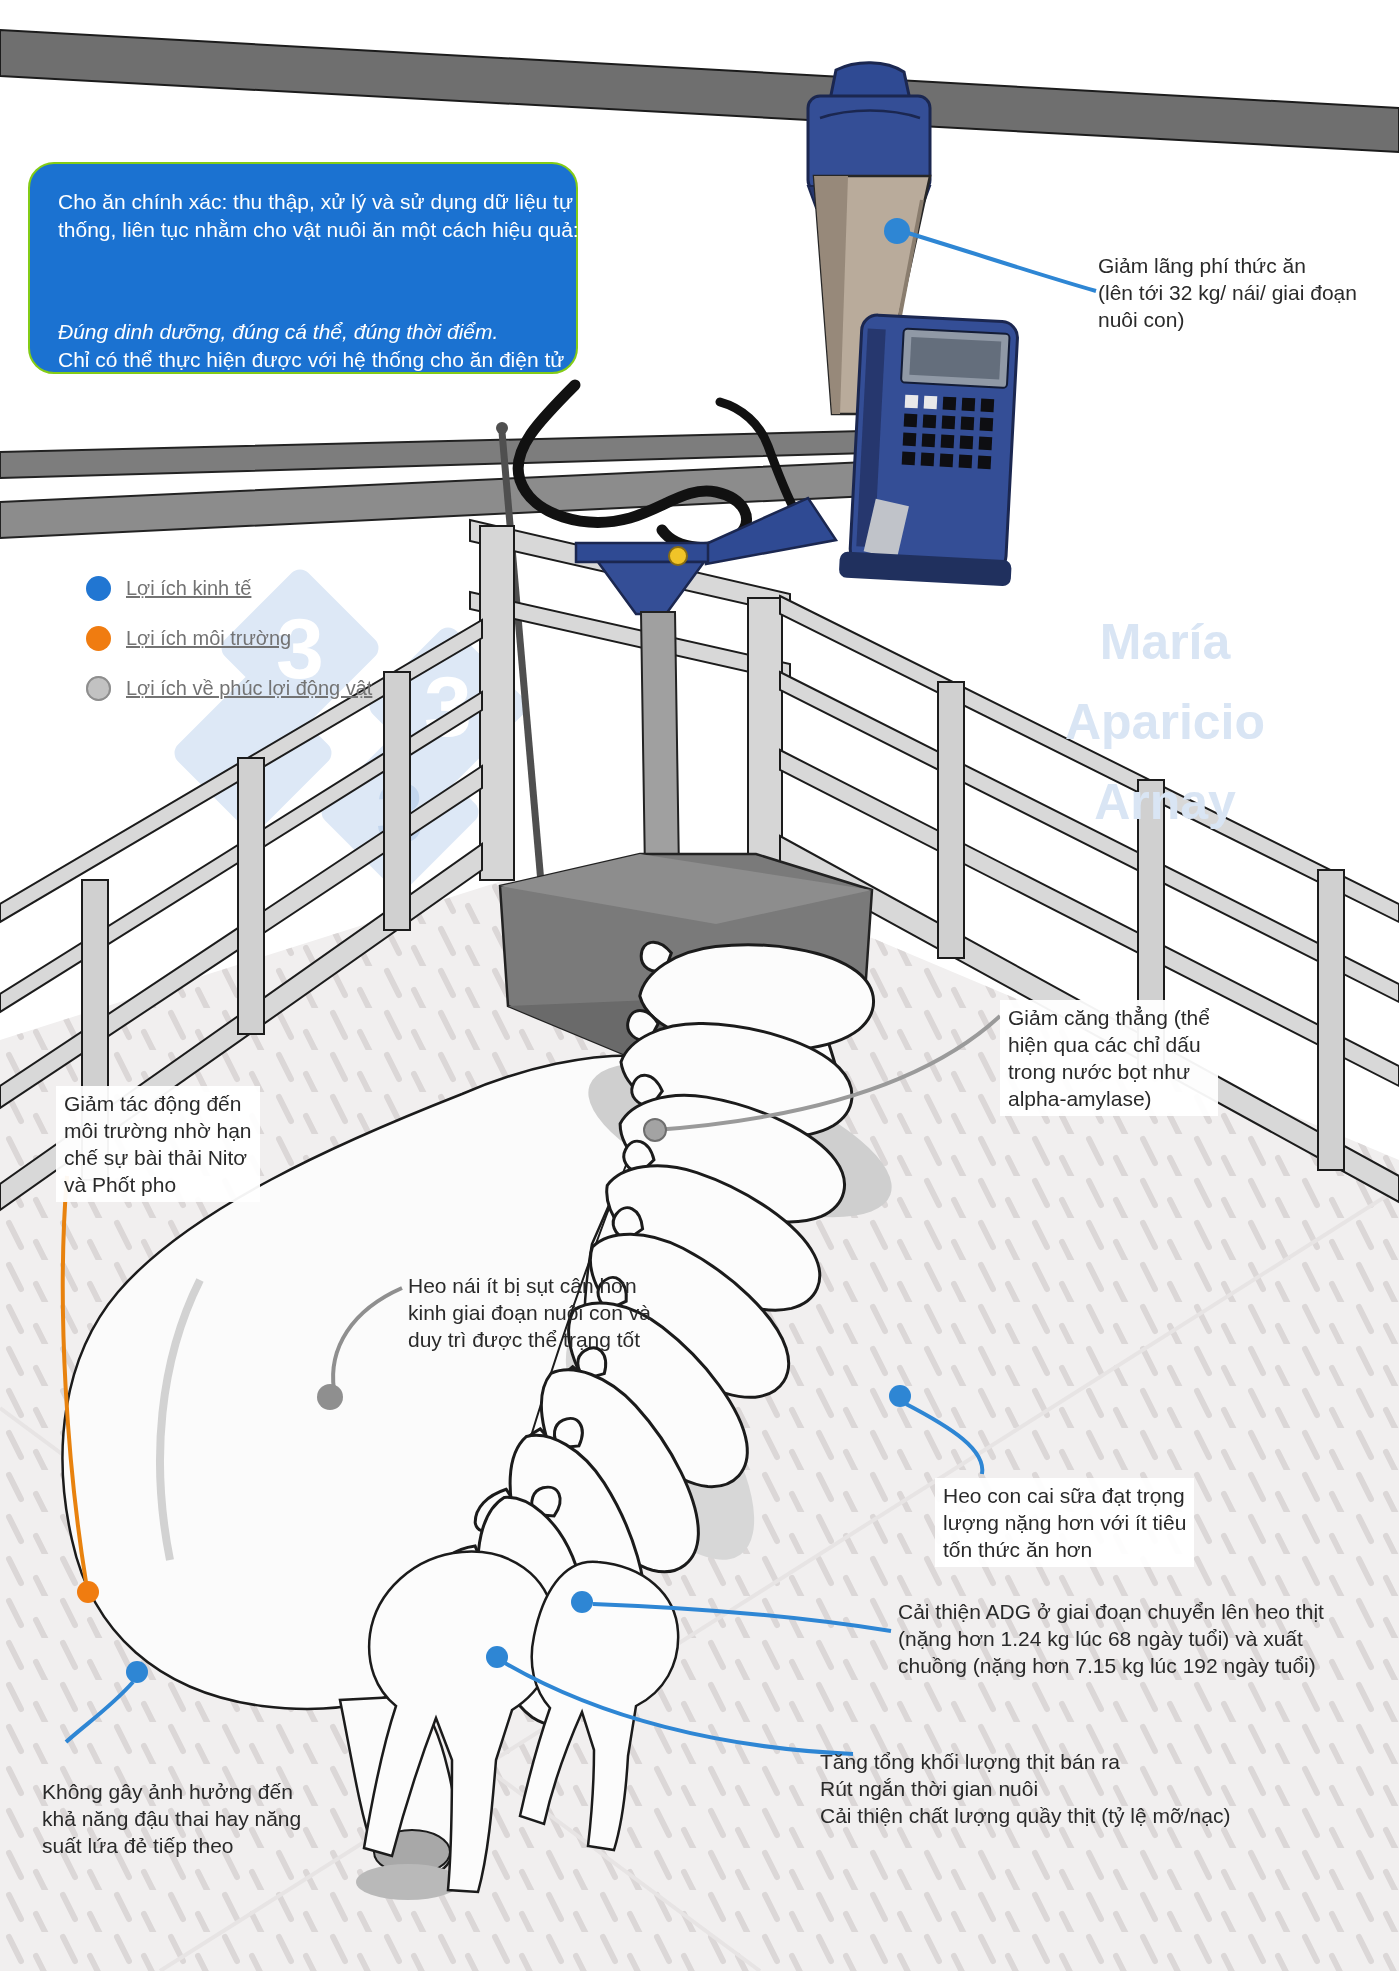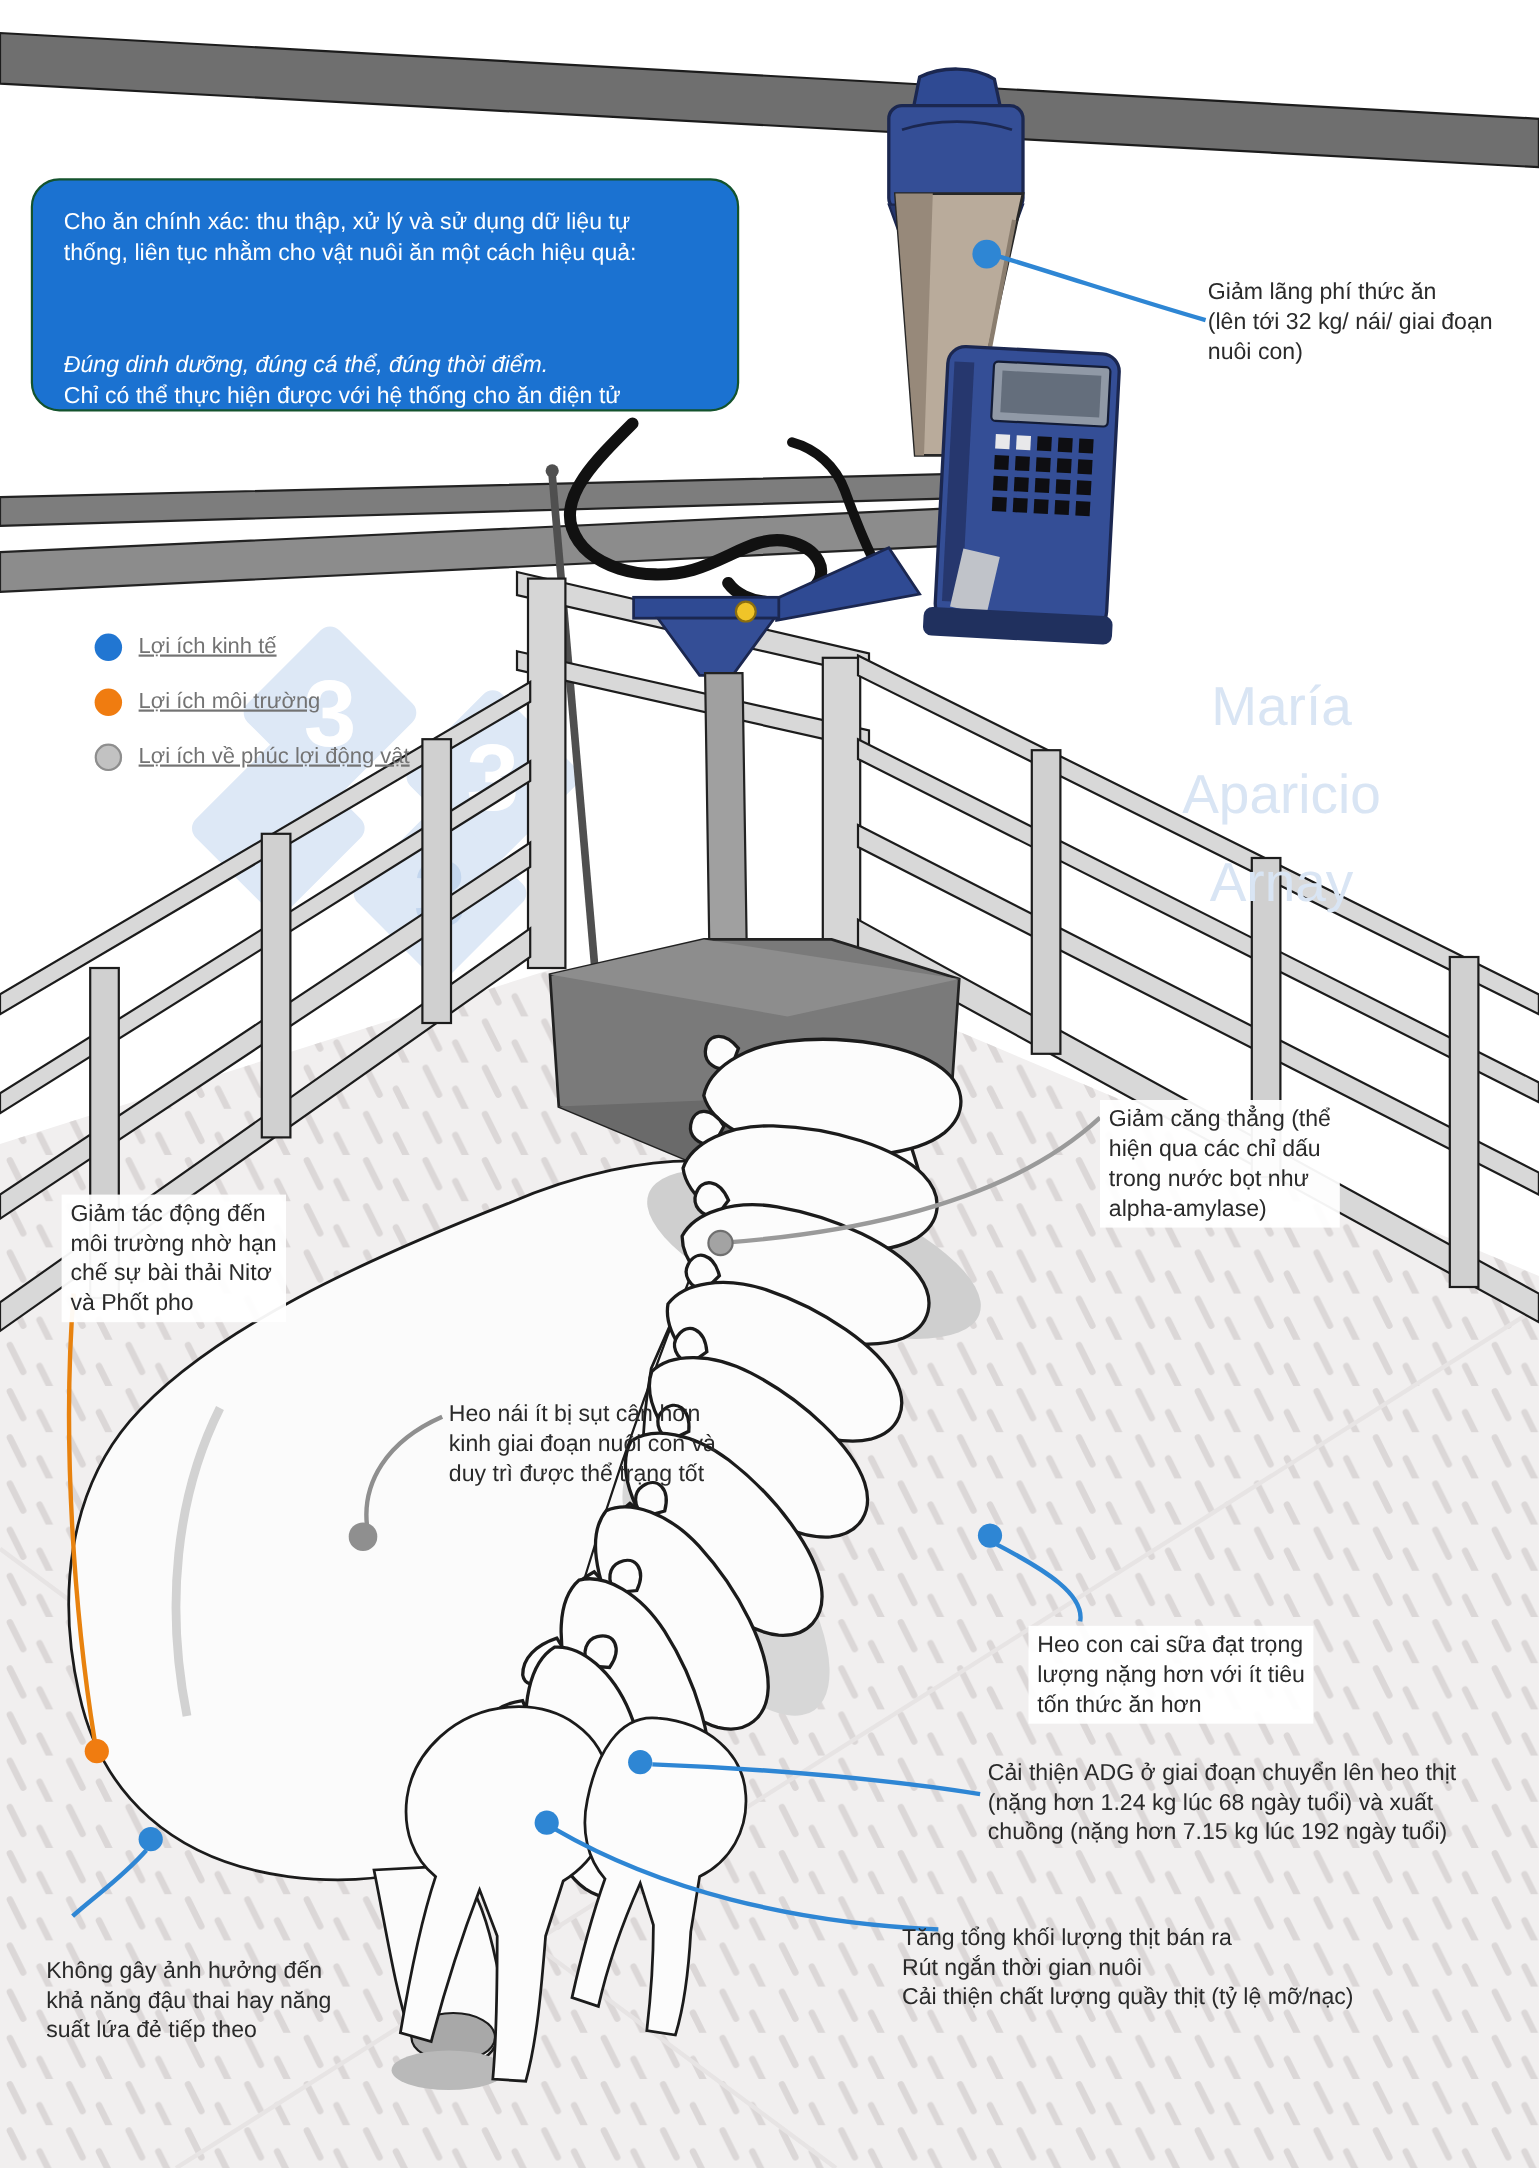--- a/index.html
+++ b/index.html
@@ -3,43 +3,43 @@
 <meta charset="utf-8">
 <style>
   html,body{margin:0;padding:0;background:#ffffff;}
   .canvas{
     position:relative;width:1399px;height:1971px;overflow:hidden;background:#ffffff;
     font-family:"Liberation Sans", sans-serif;
   }
   .illustration{position:absolute;left:0;top:0;width:1399px;height:1971px;}
   
   .info-box{
-    position:absolute;left:28px;top:162px;width:644px;height:212px;box-sizing:border-box;
-    background:#1b72d1;border:2px solid #14532d;border-radius:26px;
+    position:absolute;left:28px;top:162px;width:550px;height:212px;box-sizing:border-box;
+    background:#1b72d1;border:2px solid #84cc16;border-radius:26px;
     padding:24px 24px 18px 28px;color:#ffffff;font-size:21px;line-height:28px;
   }
   .info-box .line{display:block;white-space:nowrap;}
   .info-box .gap{display:block;height:26px;}
   .info-box .italic{font-style:italic;margin-top:48px;}
   
   .legend{position:absolute;left:86px;top:576px;}
   .legend-row{display:flex;align-items:center;gap:15px;height:24px;margin-bottom:26px;}
   .dot{width:25px;height:25px;border-radius:50%;flex:0 0 auto;}
   .dot-economic{background:#2176d2;}
   .dot-environmental{background:#f07c10;}
   .dot-welfare{background:#c2c2c2;box-shadow:inset 0 0 0 2px #8e8e8e;}
   .legend-label{font-size:20px;color:#737373;white-space:nowrap;text-decoration:underline;}
   
   .callout{position:absolute;font-size:21px;line-height:27px;color:#2a2a2a;}
   .callout .cl{display:block;white-space:nowrap;}
   .callout.bg{background:rgba(255,255,255,0.95);padding:4px 8px;}
   
   .wm-author{
     position:absolute;left:1055px;top:602px;width:220px;text-align:center;
-    color:#d9e5f4;font-size:50px;line-height:80px;
+    color:#d9e5f4;font-size:50px;line-height:80px;font-weight:bold;
   }
   .wm-author .line{display:block;white-space:nowrap;}
 </style>
 </head>
 <body>
 
 <div class="canvas">
 
   <svg class="illustration" viewBox="0 0 1399 1971">
     <defs>

